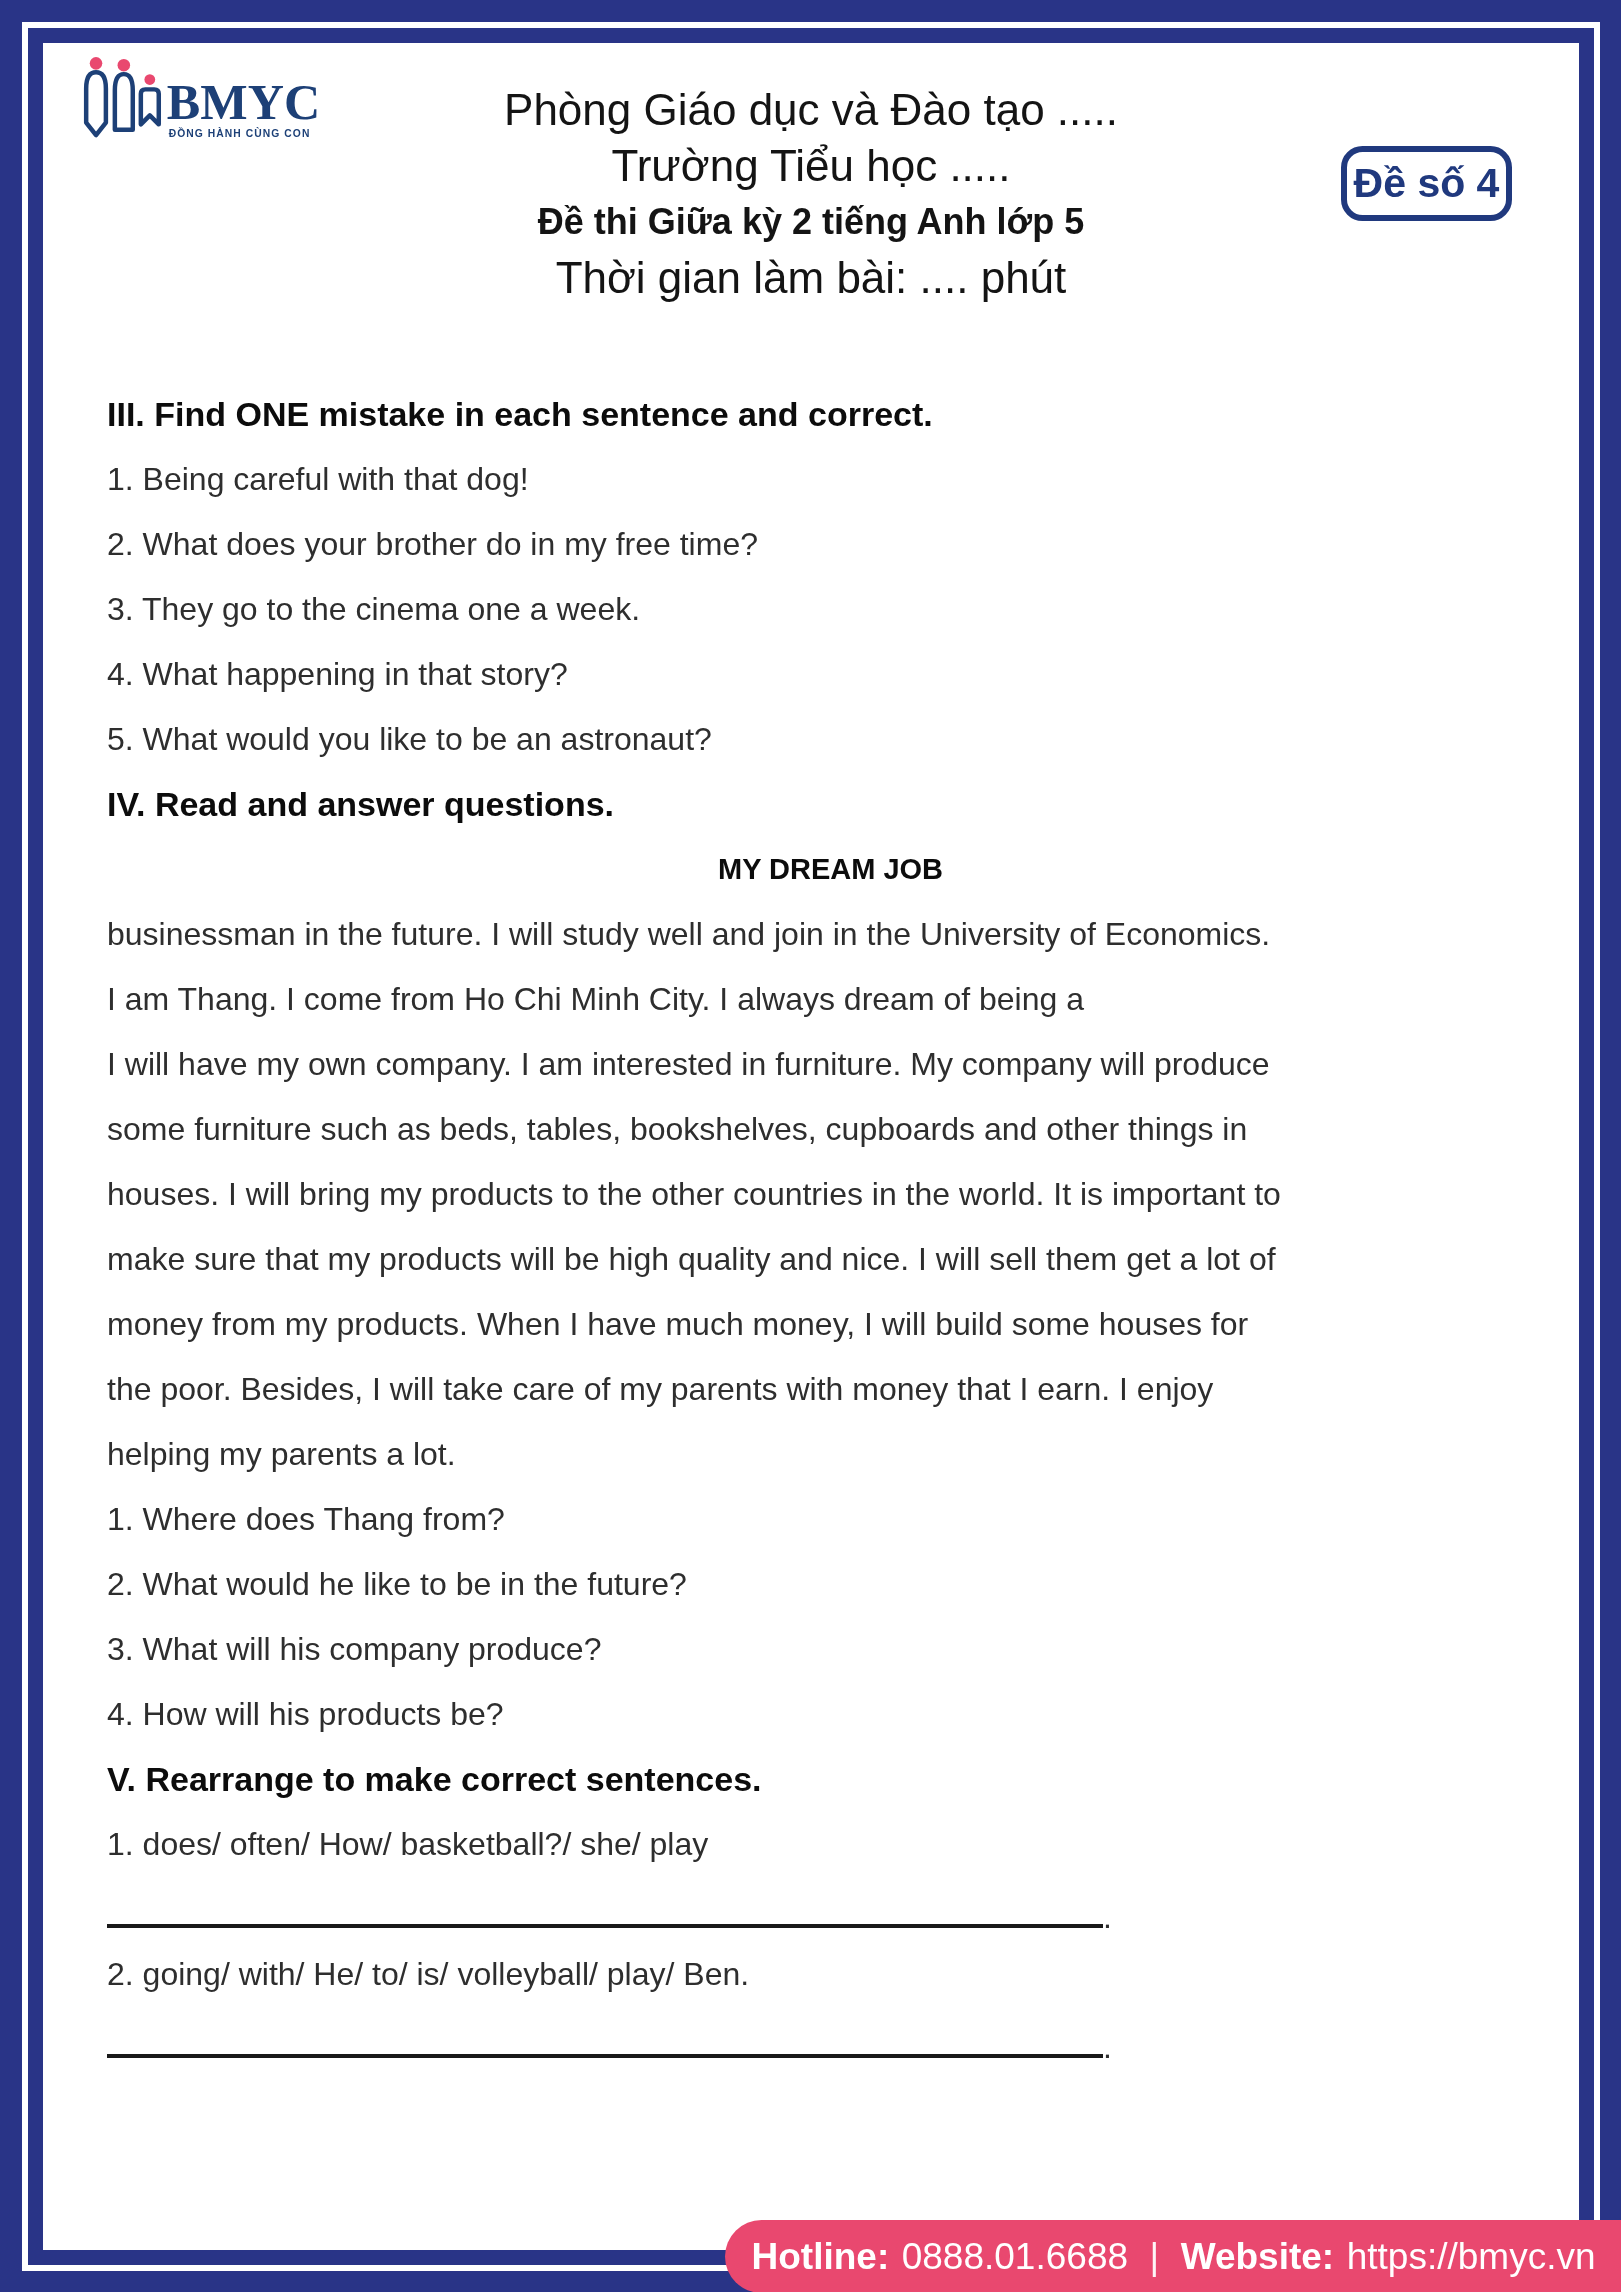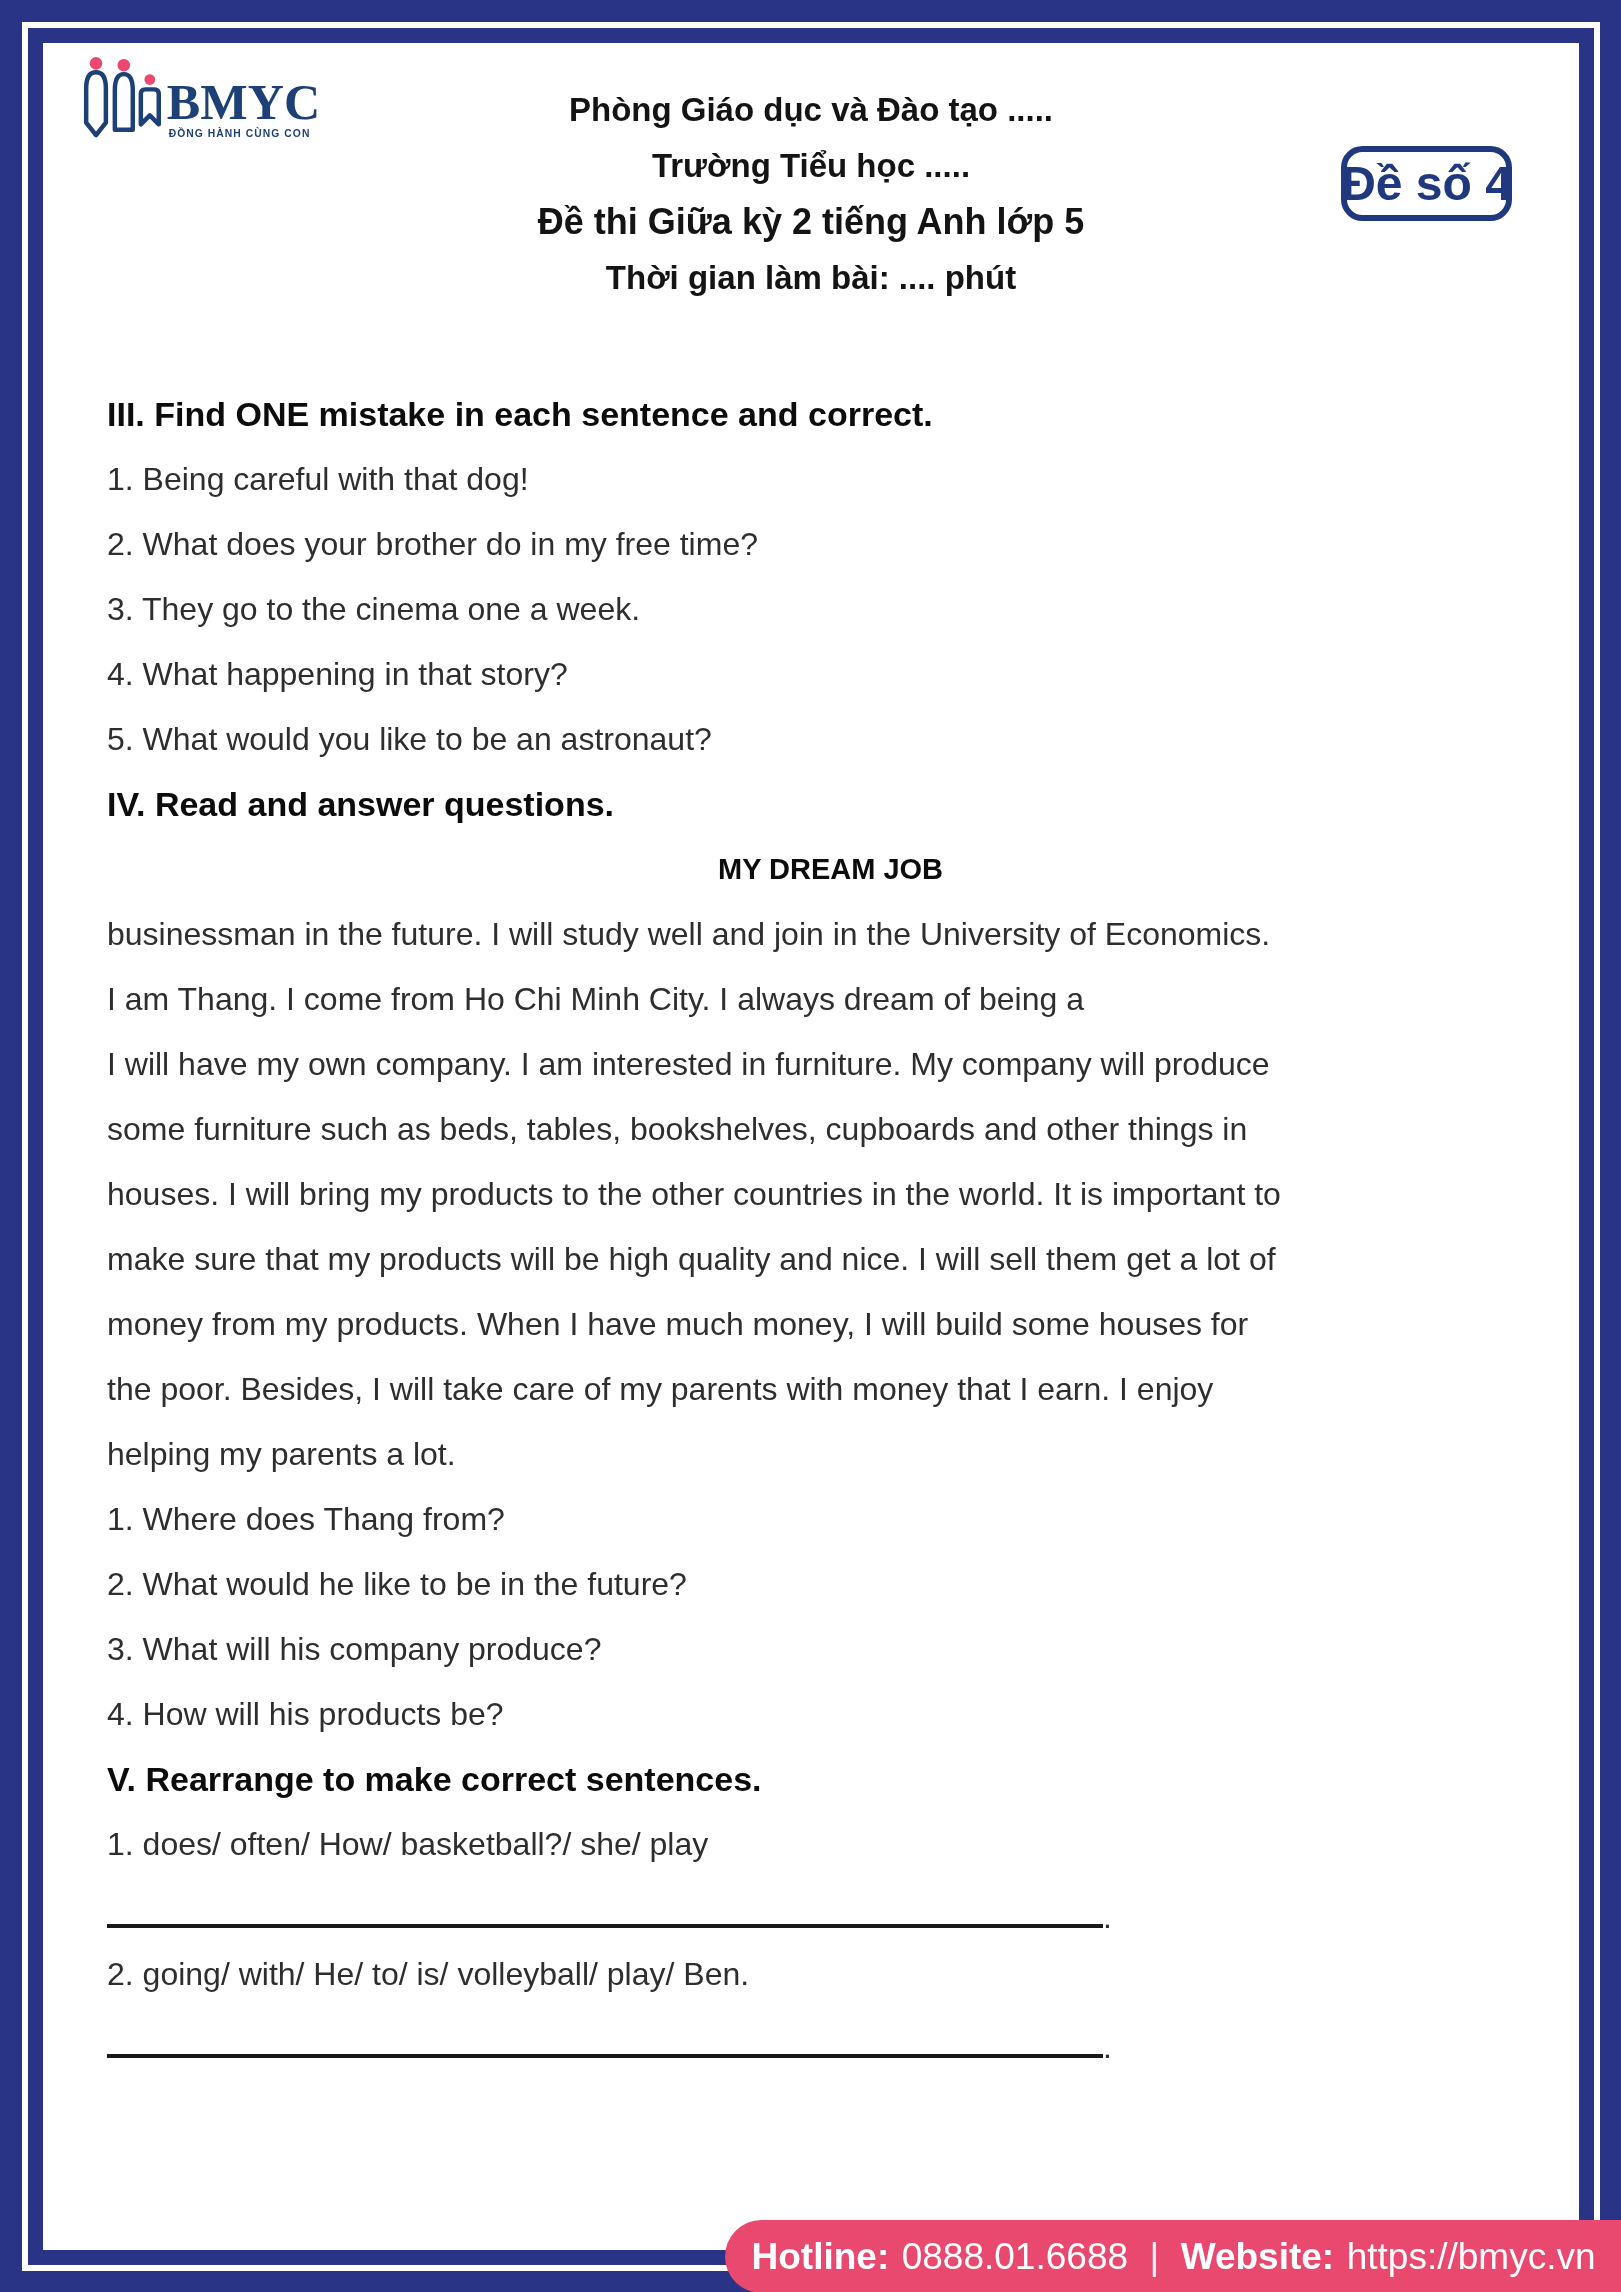--- a/index.html
+++ b/index.html
@@ -20,27 +20,27 @@
     position:absolute;inset:29px;
     background:#ffffff;
     border:14.3px solid #293487;
   }
   
   .logo{position:absolute;left:79px;top:56px;width:242px;height:99px;}
   .head-lines{
     position:absolute;left:304px;right:304px;top:82px;
     text-align:center;color:#141414;
   }
-  .hl{height:56px;line-height:56px;font-size:33px;font-weight:700;white-space:nowrap;}
+  .hl{height:56px;line-height:56px;font-size:44px;font-weight:400;white-space:nowrap;}
   .hl.big{font-size:36px;font-weight:700;}
   .badge{
     position:absolute;left:1341px;top:146px;width:159px;height:63px;
     border:6.3px solid #20397e;border-radius:21.5px;background:#ffffff;
     display:flex;align-items:center;justify-content:center;
-    font-size:48px;font-weight:700;color:#20397e;white-space:nowrap;
+    font-size:41px;font-weight:700;color:#20397e;white-space:nowrap;
   }
   
   .content{
     position:absolute;left:107px;top:382px;width:1447px;
     color:#2e2e2e;font-size:32px;
   }
   .row{height:65px;line-height:65px;white-space:nowrap;}
   .hrow{font-weight:700;color:#0c0c0c;font-size:34px;}
   .trow{font-weight:700;color:#0c0c0c;font-size:29px;text-align:center;}
   .answer-row{position:relative;}

